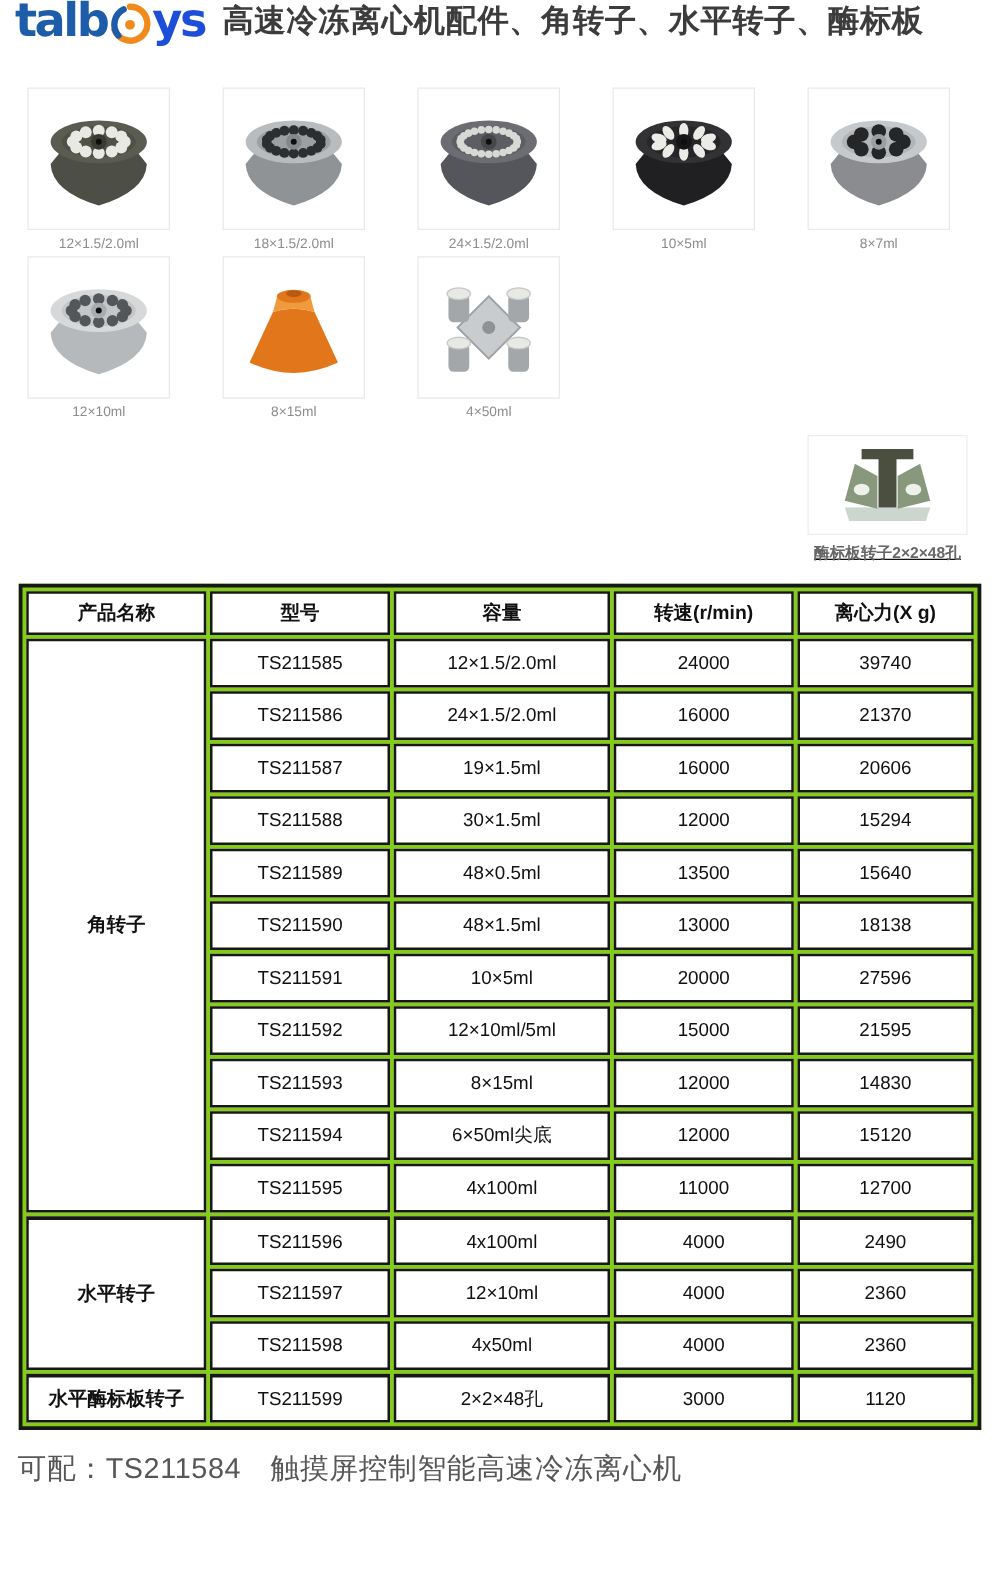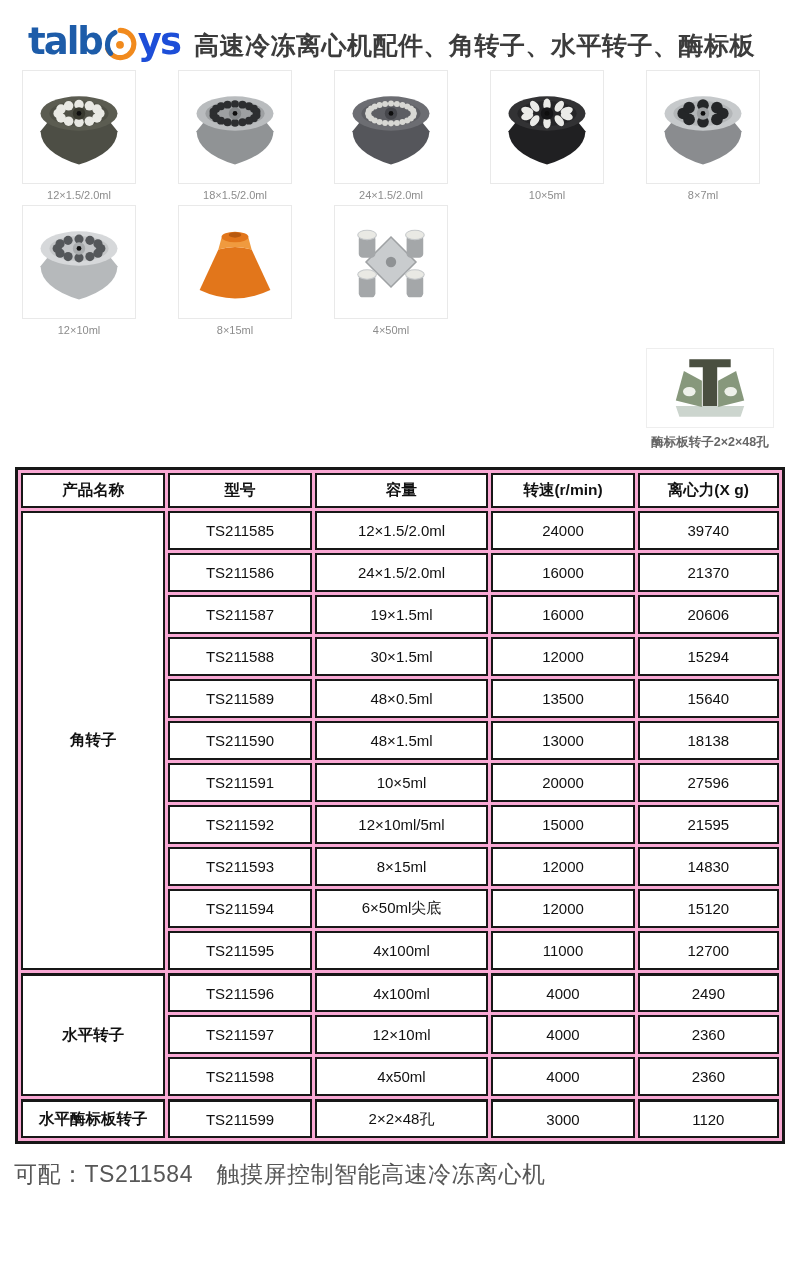--- a/index.html
+++ b/index.html
@@ -4,41 +4,41 @@
 <style>
   * { box-sizing: border-box; }
   html,body { margin:0; padding:0; }
   body {
     width:800px; height:1263px; overflow:hidden;
     background:#ffffff;
     font-family:"Liberation Sans", sans-serif;
     color:#111;
   }
   
-  .hdr { height:62px; display:flex; align-items:flex-end; padding-left:28px; }
+  .hdr { height:62px; display:flex; align-items:flex-start; padding-left:12px; }
   .logo { display:flex; align-items:center; font-family:"DejaVu Sans", sans-serif;
           font-weight:bold; font-size:37px; letter-spacing:-2px; line-height:1; }
   .logo .lt { position:relative; top:-2px; }
   .logo svg { margin:0 1px; display:block; }
   .title { font-size:25px; font-weight:bold; color:#3c3c3c; margin-left:14px; letter-spacing:0.5px; white-space:nowrap; }
   
   .gal-row { display:flex; padding-left:22px; gap:42px; margin-top:8px; }
   .gal-row2 { margin-top:4px; }
   .gal-item { width:114px; flex:0 0 auto; }
   .gal-box { width:114px; height:114px; border:1px solid #e9e9e9; background:#fff;
              display:flex; align-items:center; justify-content:center; }
   .gal-cap { text-align:center; font-size:11px; color:#8c8c8c; margin-top:5px; white-space:nowrap; }
   .gal-row3 { display:flex; justify-content:flex-end; padding-right:26px; margin-top:12px; }
-  .gal-item3 { width:128px; }
+  .gal-item3 { width:128px;text-decoration:underline; }
   .gal-box3 { width:128px; height:80px; border:1px solid #eeeeee; background:#fff;
               display:flex; align-items:center; justify-content:center; }
   .gal-cap3 { text-align:center; font-size:12.5px; color:#666; font-weight:bold; margin-top:6px; white-space:nowrap; }
   
   table.spec { margin:16px 11px 0 15px; width:770px; table-layout:fixed;
-               border-collapse:separate; border-spacing:3px; border:3px solid #171717; background:#f9a8d4; }
+               border-collapse:separate; border-spacing:3px; border:3px solid #171717; background:#84cc16; }
   .spec th, .spec td { border:2px solid #171717; text-align:center; vertical-align:middle;
                        background:#fff; padding:0; font-size:15px; }
   .spec th { height:35px; font-weight:bold; font-size:15.5px; }
   .spec td { height:39px; }
   .spec td.cat { font-weight:bold; font-size:15.5px; }
   .spec tr.gs td { border-top-width:3px; }
   .c1{width:143px} .c2{width:142px} .c3{width:172px} .c4{width:142px} .c5{width:140px}
   
   .footer { margin:15px 0 0 14px; font-size:23px; font-weight:normal; color:#575757; letter-spacing:0.5px; white-space:nowrap; }
 </style>

